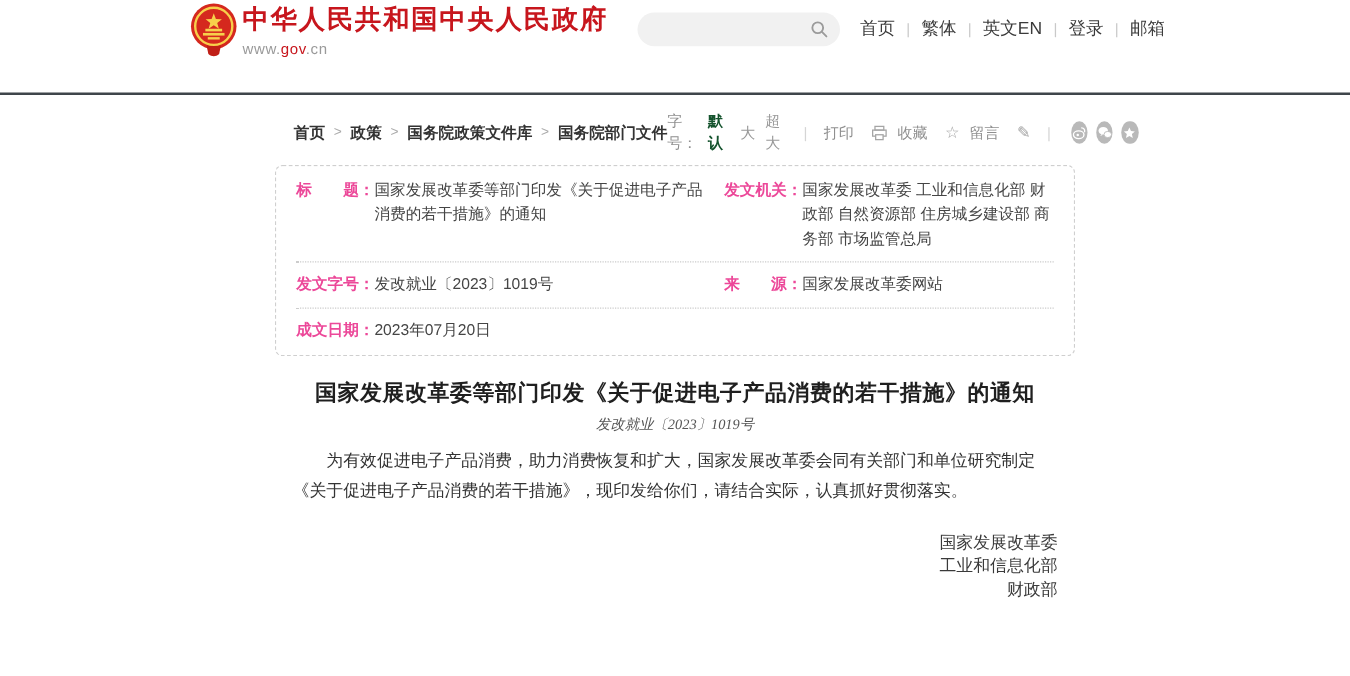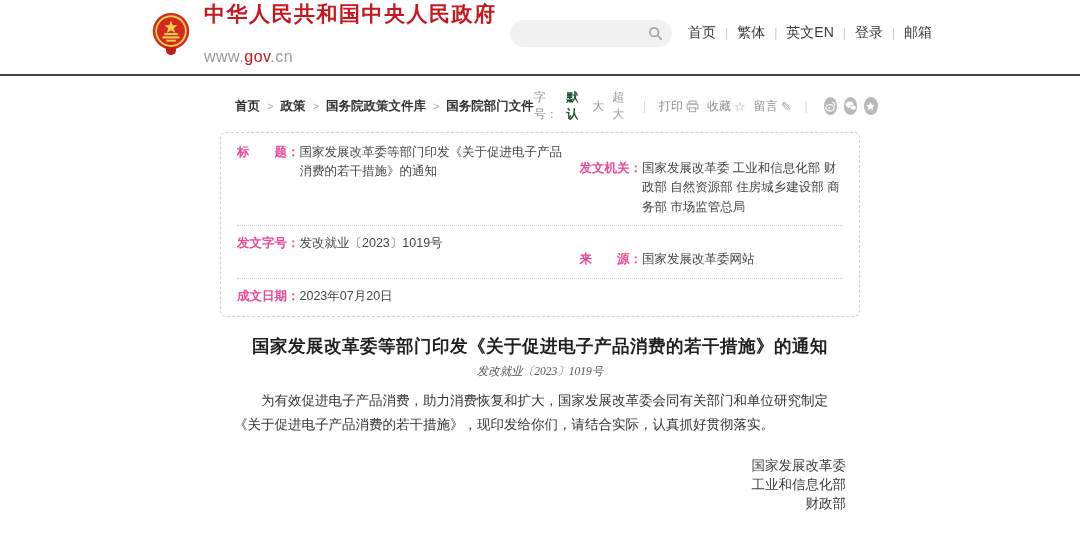--- a/index.html
+++ b/index.html
@@ -5,24 +5,24 @@
   * { margin:0; padding:0; box-sizing:border-box; }
   html,body { width:1080px; height:541px; overflow:hidden; background:#fff;
     font-family:"Liberation Sans","DejaVu Sans",sans-serif; }
 
   .page { position:relative; width:1080px; height:541px; background:#fff; }
 
   
   .topbar { height:74px; }
   .topbar-inner { width:784px; margin:0 auto; height:100%；}
   .topbar-inner { display:flex; align-items:center; }
-  .brand { display:flex; align-items:center; gap:10px; cursor:pointer; }
+  .brand { display:flex; align-items:center; cursor:pointer; }
   .emblem { width:46px; height:46px; flex:0 0 auto; }
   .site-title { font-size:21px; font-weight:bold; color:#c7161d; letter-spacing:1.5px; }
-  .site-url { font-size:16px; color:#9a9a9a; margin-top:20px; letter-spacing:.5px; }
+  .site-url { font-size:12px; color:#9a9a9a; margin-top:3px; letter-spacing:.5px; }
   .site-url .red { color:#c7161d; }
   .search-pill { margin-left:auto; width:162px; height:27px; background:#f1f1f1;
     border-radius:14px; position:relative; display:flex; align-items:center; }
   .search-pill input { border:none; outline:none; background:transparent; width:125px;
     height:100%; padding:0 0 0 14px; font-size:12px; color:#333; }
   .search-icon { position:absolute; right:9px; top:6px; width:15px; height:15px; cursor:pointer; }
   .top-nav { display:flex; align-items:center; margin-left:16px; font-size:14px; color:#3a3a3a; }
   .top-nav a { color:#3a3a3a; text-decoration:none; cursor:pointer; white-space:nowrap; }
   .top-nav .vsep { color:#c9c9c9; margin:0 9px; font-size:12px; }
 
@@ -34,33 +34,33 @@
   .crumb-row { display:flex; justify-content:space-between; align-items:center;
     margin-top:13px; padding:0 14px 0 15px; }
   .breadcrumb { font-size:12.5px; color:#333; display:flex; align-items:center; }
   .breadcrumb .bc-item { font-weight:600; cursor:pointer; white-space:nowrap; }
   .breadcrumb .bc-sep { color:#aaa; margin:0 7px; font-weight:400; font-size:11px; }
   .tools { display:flex; align-items:center; font-size:12px; color:#8f8f8f; }
   .tools .lbl { margin-right:2px; }
   .tools .sz-default { color:#14532d; font-weight:bold; margin:0 4px; cursor:pointer; }
   .tools .sz { margin:0 4px; cursor:pointer; color:#999; }
   .tools .tsep { color:#d5d5d5; margin:0 9px; }
-  .tool-btn { display:flex; align-items:center; gap:3px; margin:0 4px; cursor:pointer; color:#8f8f8f; white-space:nowrap; }
+  .tool-btn { display:flex; align-items:center; gap:14px; margin:0 4px; cursor:pointer; color:#8f8f8f; white-space:nowrap; }
   .tool-glyph { font-size:13px; color:#a5a5a5; }
   .share-circle { width:18px; height:18px; border-radius:50%; background:#b9b9b9;
     display:flex; align-items:center; justify-content:center; margin-left:7px; cursor:pointer; }
 
   
   .meta-box { margin-top:9px; border:1px dashed #cfcfcf; border-radius:6px;
     padding:2px 16px; font-size:12.5px; }
   .meta-row { display:flex; padding:8px 0; border-bottom:1px dotted #ccc; }
   .meta-row:last-child { border-bottom:none; }
   .meta-cell { display:flex; align-items:flex-start; }
   .meta-cell.left { flex:0 0 56.5%; padding-right:12px; }
-  .meta-cell.right { flex:1 1 auto;margin-top:16px; }
+  .meta-cell.right { flex:1 1 auto; }
   .meta-label { color:#ec4899; white-space:pre; flex:0 0 auto; line-height:1.55;font-weight:bold; }
   .meta-value { color:#454545; line-height:1.55; }
 
   
   .article { padding:0 14px; color:#333; }
   .doc-title { margin-top:17px; text-align:center; font-family:"Liberation Serif","DejaVu Serif",serif;
     font-weight:bold; font-size:17.5px; color:#1f1f1f; letter-spacing:.5px; }
   .doc-number { text-align:center; font-family:"Liberation Serif","DejaVu Serif",serif;
     font-style:italic; font-size:11.5px; color:#555; margin-top:6px; }
   .salutation { font-size:13.5px; margin-top:16px; line-height:1.6; }

